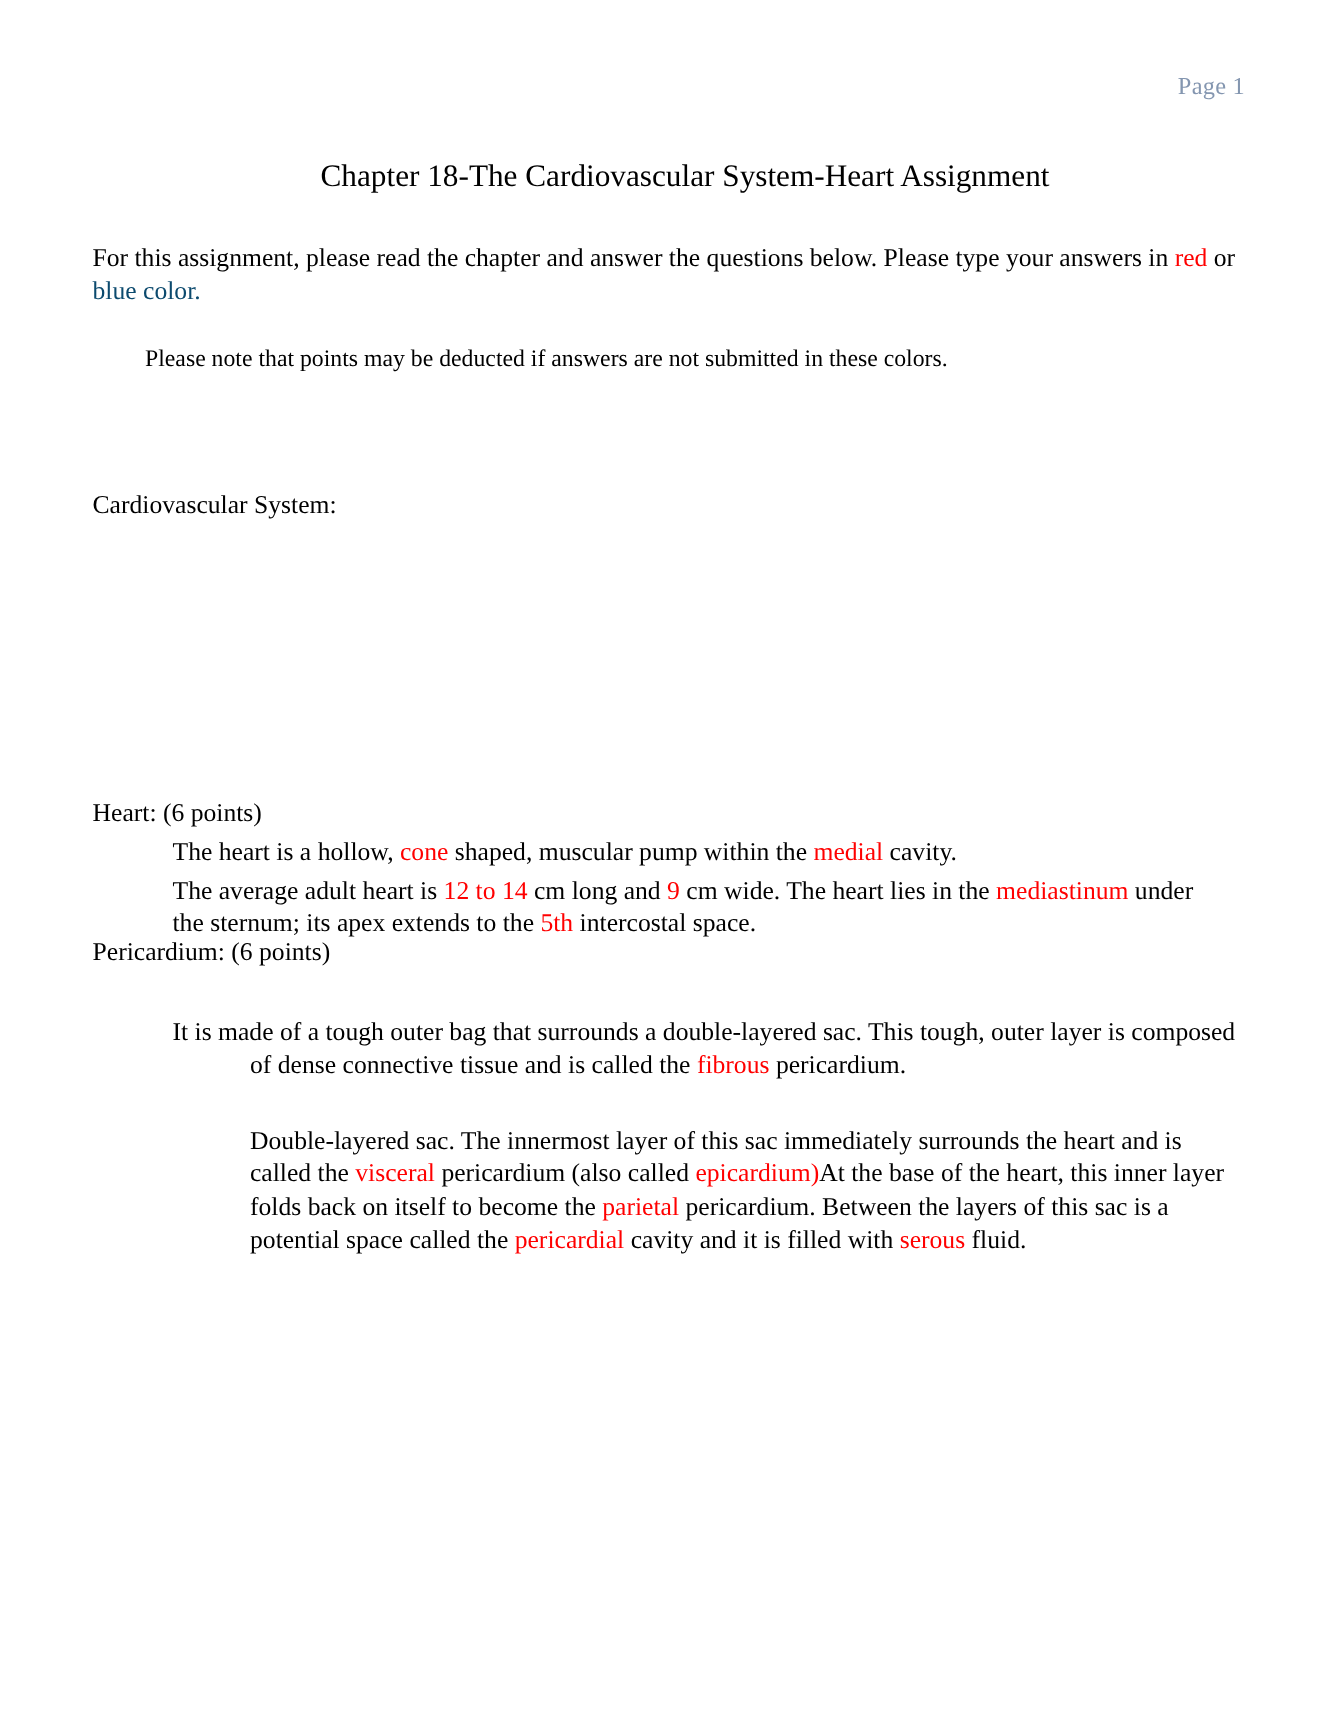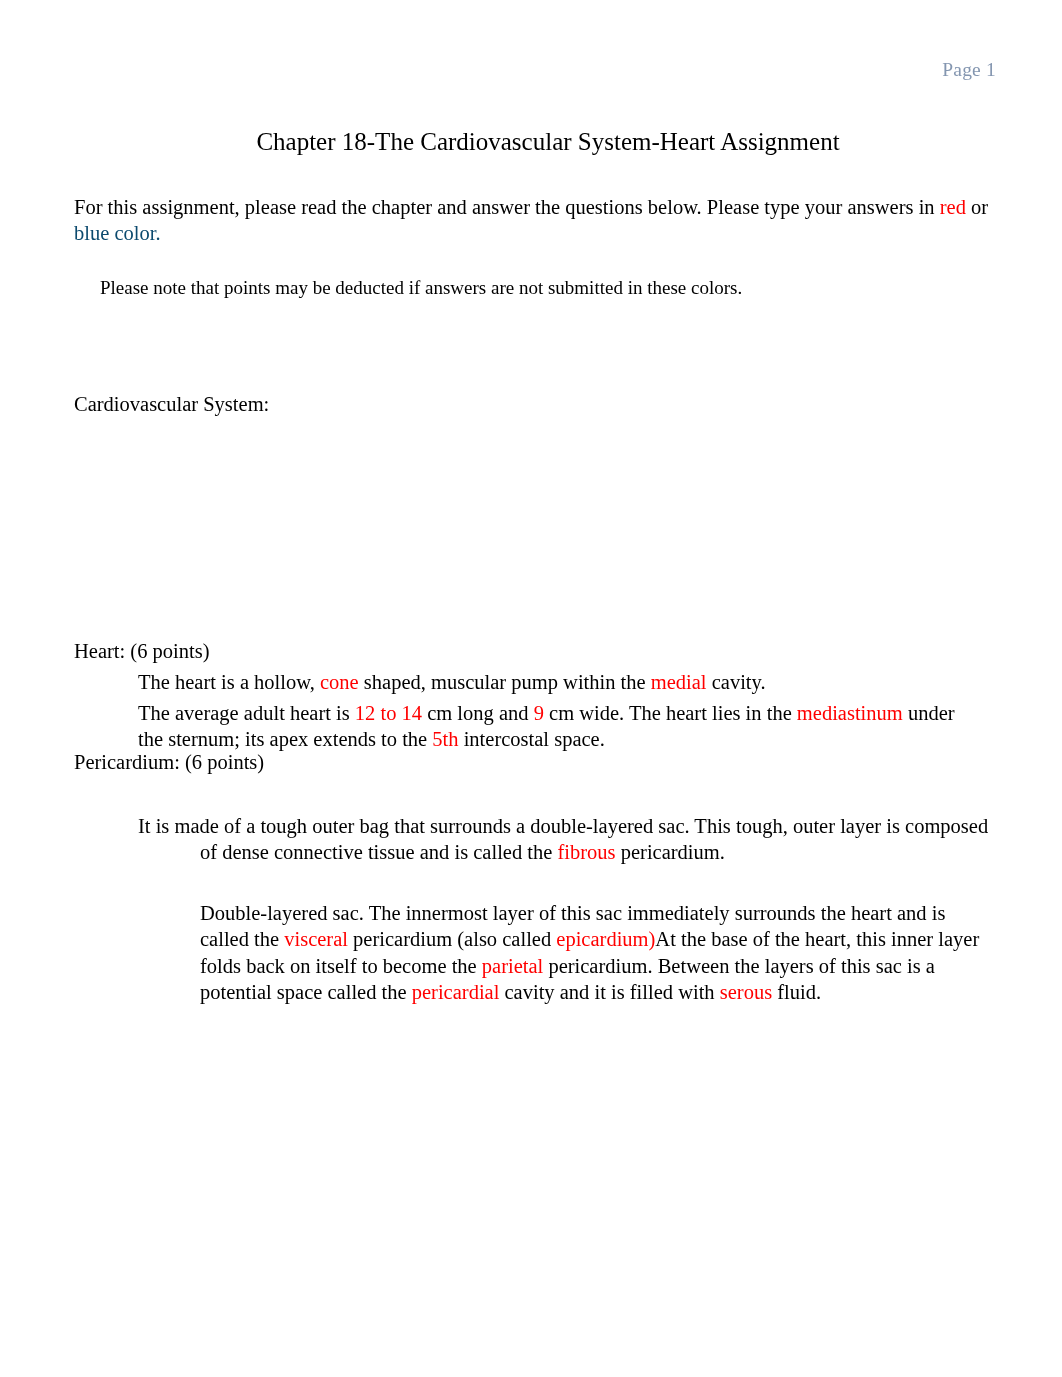--- a/index.html
+++ b/index.html
@@ -55,21 +55,21 @@
   }
 
   .intro {
     top: 173px;
     left: 74px;
     width: 918px;
   }
 
   .note {
     top: 257px;
-    left: 100px;
+    left: 116px;
     width: 880px;
     font-size: 19px;
   }
 
   .italic-note {
     top: 304px;
     left: 144px;
     width: 860px;
     font-size: 19.5px;
     font-style: italic;

